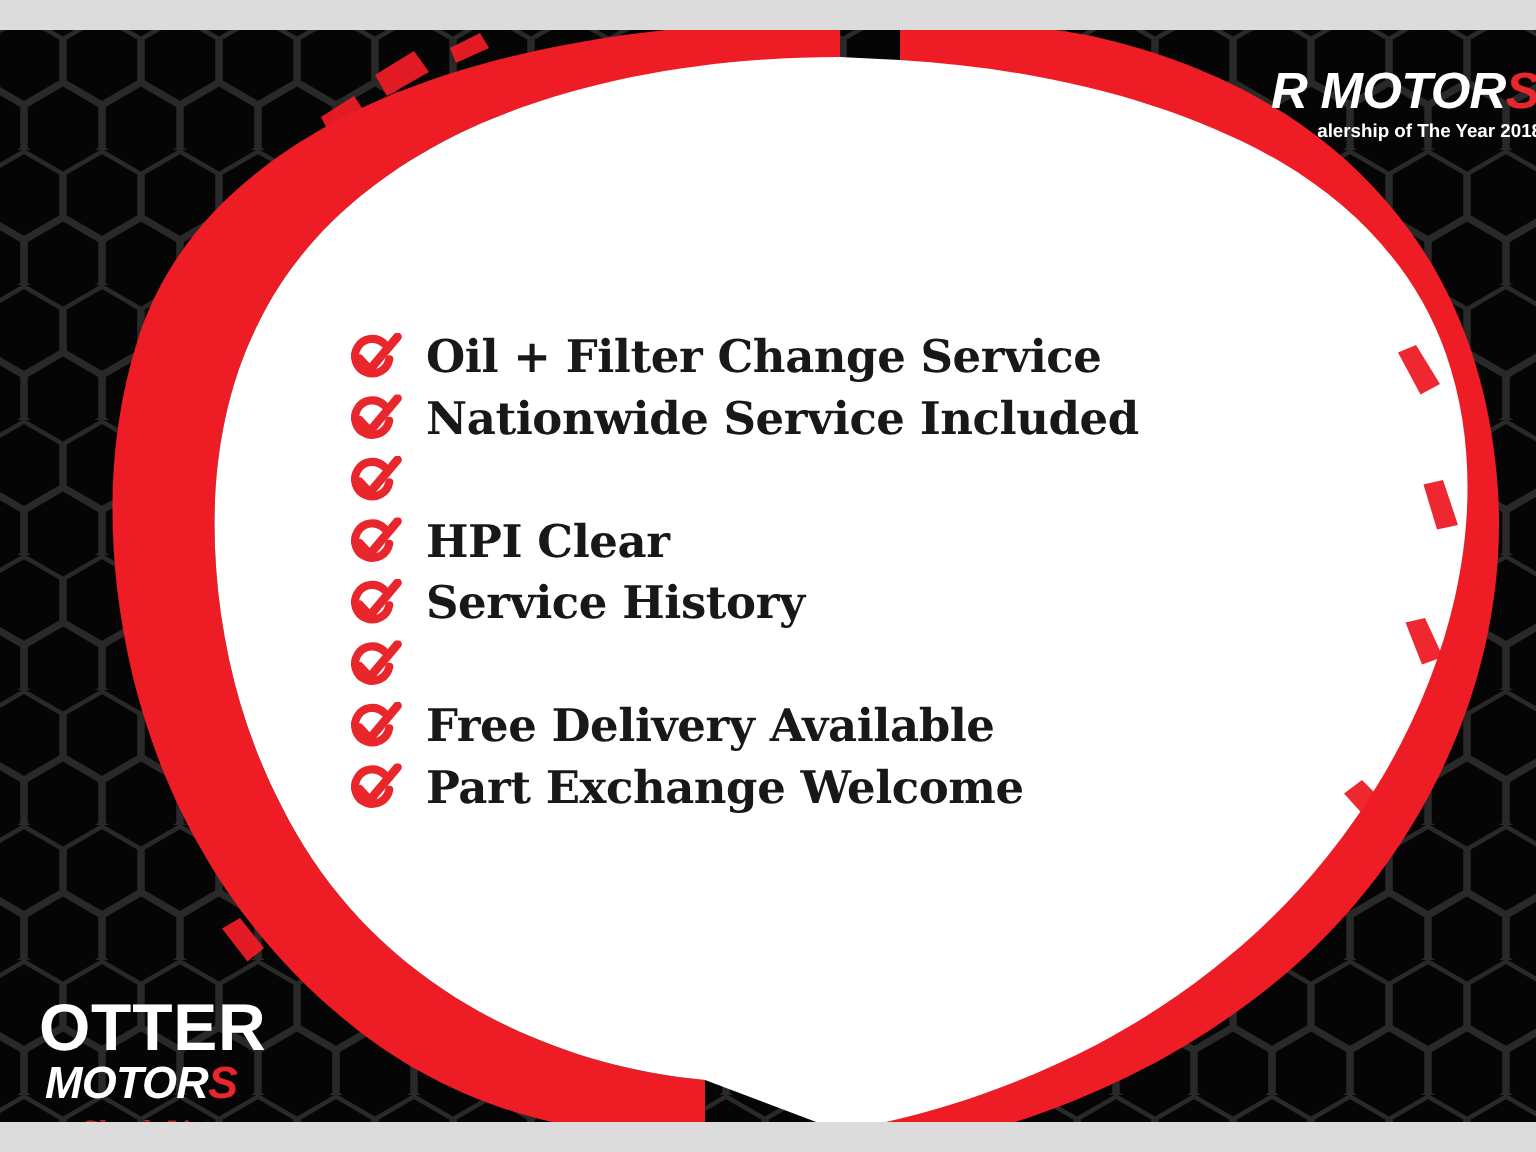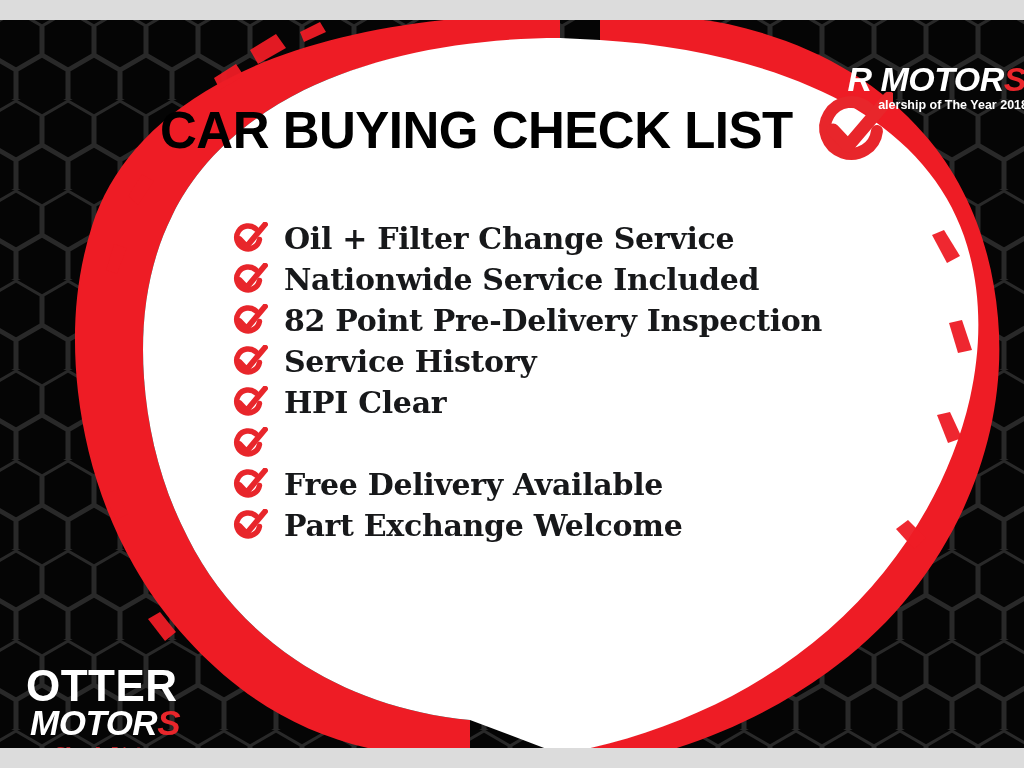--- a/index.html
+++ b/index.html
@@ -88,21 +88,20 @@
     letter-spacing:-0.3px;
   }
 
   
   #tr-logo {
     position:absolute;
     left:836px; top:20px;
     width:188px; height:58px;
     overflow:hidden;
     text-align:right;
-    margin-top:18px;
   }
   #tr-wordmark {
     position:absolute;
     right:-2px; top:2px;
     font-family:"Liberation Sans", sans-serif;
     font-style:italic;
     font-weight:bold;
     font-size:34px;
     color:#ffffff;
     white-space:nowrap;
@@ -130,21 +129,21 @@
     font-weight:bold;
     font-size:44px;
     color:#ffffff;
     letter-spacing:0.5px;
     line-height:36px;
   }
   #bl-motors {
     font-family:"Liberation Sans", sans-serif;
     font-style:italic;
     font-weight:bold;
-    font-size:35px;
+    font-size:30px;
     color:#ffffff;
     letter-spacing:-0.5px;
     line-height:38px;
     margin-left:4px;
   }
   #bl-motors .s { color:#e8262b; }
   #bl-sub {
     font-family:"DejaVu Serif", "Liberation Serif", serif;
     font-weight:bold;
     font-size:15px;
@@ -246,28 +245,20 @@
     <g fill="#ee1c25" opacity="0.95">
       <path d="M 944 210 l 16 26 l -13 7 l -15 -28 Z"></path>
       <path d="M 962 300 l 10 30 l -14 3 l -9 -30 Z"></path>
       <path d="M 950 392 l 12 26 l -14 5 l -11 -28 Z"></path>
       <path d="M 908 500 l 18 18 l -12 11 l -18 -20 Z"></path>
     </g>
   </svg>
 
   <div id="content">
 
-    <div id="title-row">
-      <div id="title-text">CAR BUYING CHECK LIST</div>
-      <svg id="title-check" viewBox="0 0 86 76">
-        <path fill="none" stroke="#e8262b" stroke-width="12" stroke-linecap="round" d="M 62 17
-                 A 26 26 0 1 0 70 39"></path>
-        <path fill="none" stroke="#e8262b" stroke-width="13" stroke-linecap="round" stroke-linejoin="round" d="M 26 38 L 41 54 L 82 6"></path>
-      </svg>
-    </div>
 
     <ul id="checklist">
 
       <li class="check-item">
         <svg class="check-mark" viewBox="0 0 40 34">
           <path fill="none" stroke="#e8262b" stroke-width="5.4" stroke-linecap="round" d="M 28 7 A 11.5 11.5 0 1 0 31.5 17.5"></path>
           <path fill="none" stroke="#e8262b" stroke-width="5.8" stroke-linecap="round" stroke-linejoin="round" d="M 11.5 17 L 18.5 24.5 L 37 2.5"></path>
         </svg>
         <span class="check-label">Oil + Filter Change Service</span>
       </li>
@@ -278,37 +269,36 @@
           <path fill="none" stroke="#e8262b" stroke-width="5.8" stroke-linecap="round" stroke-linejoin="round" d="M 11.5 17 L 18.5 24.5 L 37 2.5"></path>
         </svg>
         <span class="check-label">Nationwide Service Included</span>
       </li>
 
       <li class="check-item">
         <svg class="check-mark" viewBox="0 0 40 34">
           <path fill="none" stroke="#e8262b" stroke-width="5.4" stroke-linecap="round" d="M 28 7 A 11.5 11.5 0 1 0 31.5 17.5"></path>
           <path fill="none" stroke="#e8262b" stroke-width="5.8" stroke-linecap="round" stroke-linejoin="round" d="M 11.5 17 L 18.5 24.5 L 37 2.5"></path>
         </svg>
-        <span class="check-label">82 Point Pre-Delivery Inspection</span>
+      </li>
+
+      <li class="check-item">
+        <svg class="check-mark" viewBox="0 0 40 34">
+          <path fill="none" stroke="#e8262b" stroke-width="5.4" stroke-linecap="round" d="M 28 7 A 11.5 11.5 0 1 0 31.5 17.5"></path>
+          <path fill="none" stroke="#e8262b" stroke-width="5.8" stroke-linecap="round" stroke-linejoin="round" d="M 11.5 17 L 18.5 24.5 L 37 2.5"></path>
+        </svg>
+        <span class="check-label">HPI Clear</span>
       </li>
 
       <li class="check-item">
         <svg class="check-mark" viewBox="0 0 40 34">
           <path fill="none" stroke="#e8262b" stroke-width="5.4" stroke-linecap="round" d="M 28 7 A 11.5 11.5 0 1 0 31.5 17.5"></path>
           <path fill="none" stroke="#e8262b" stroke-width="5.8" stroke-linecap="round" stroke-linejoin="round" d="M 11.5 17 L 18.5 24.5 L 37 2.5"></path>
         </svg>
         <span class="check-label">Service History</span>
-      </li>
-
-      <li class="check-item">
-        <svg class="check-mark" viewBox="0 0 40 34">
-          <path fill="none" stroke="#e8262b" stroke-width="5.4" stroke-linecap="round" d="M 28 7 A 11.5 11.5 0 1 0 31.5 17.5"></path>
-          <path fill="none" stroke="#e8262b" stroke-width="5.8" stroke-linecap="round" stroke-linejoin="round" d="M 11.5 17 L 18.5 24.5 L 37 2.5"></path>
-        </svg>
-        <span class="check-label">HPI Clear</span>
       </li>
 
       <li class="check-item">
         <svg class="check-mark" viewBox="0 0 40 34">
           <path fill="none" stroke="#e8262b" stroke-width="5.4" stroke-linecap="round" d="M 28 7 A 11.5 11.5 0 1 0 31.5 17.5"></path>
           <path fill="none" stroke="#e8262b" stroke-width="5.8" stroke-linecap="round" stroke-linejoin="round" d="M 11.5 17 L 18.5 24.5 L 37 2.5"></path>
         </svg>
       </li>
 
       <li class="check-item">

